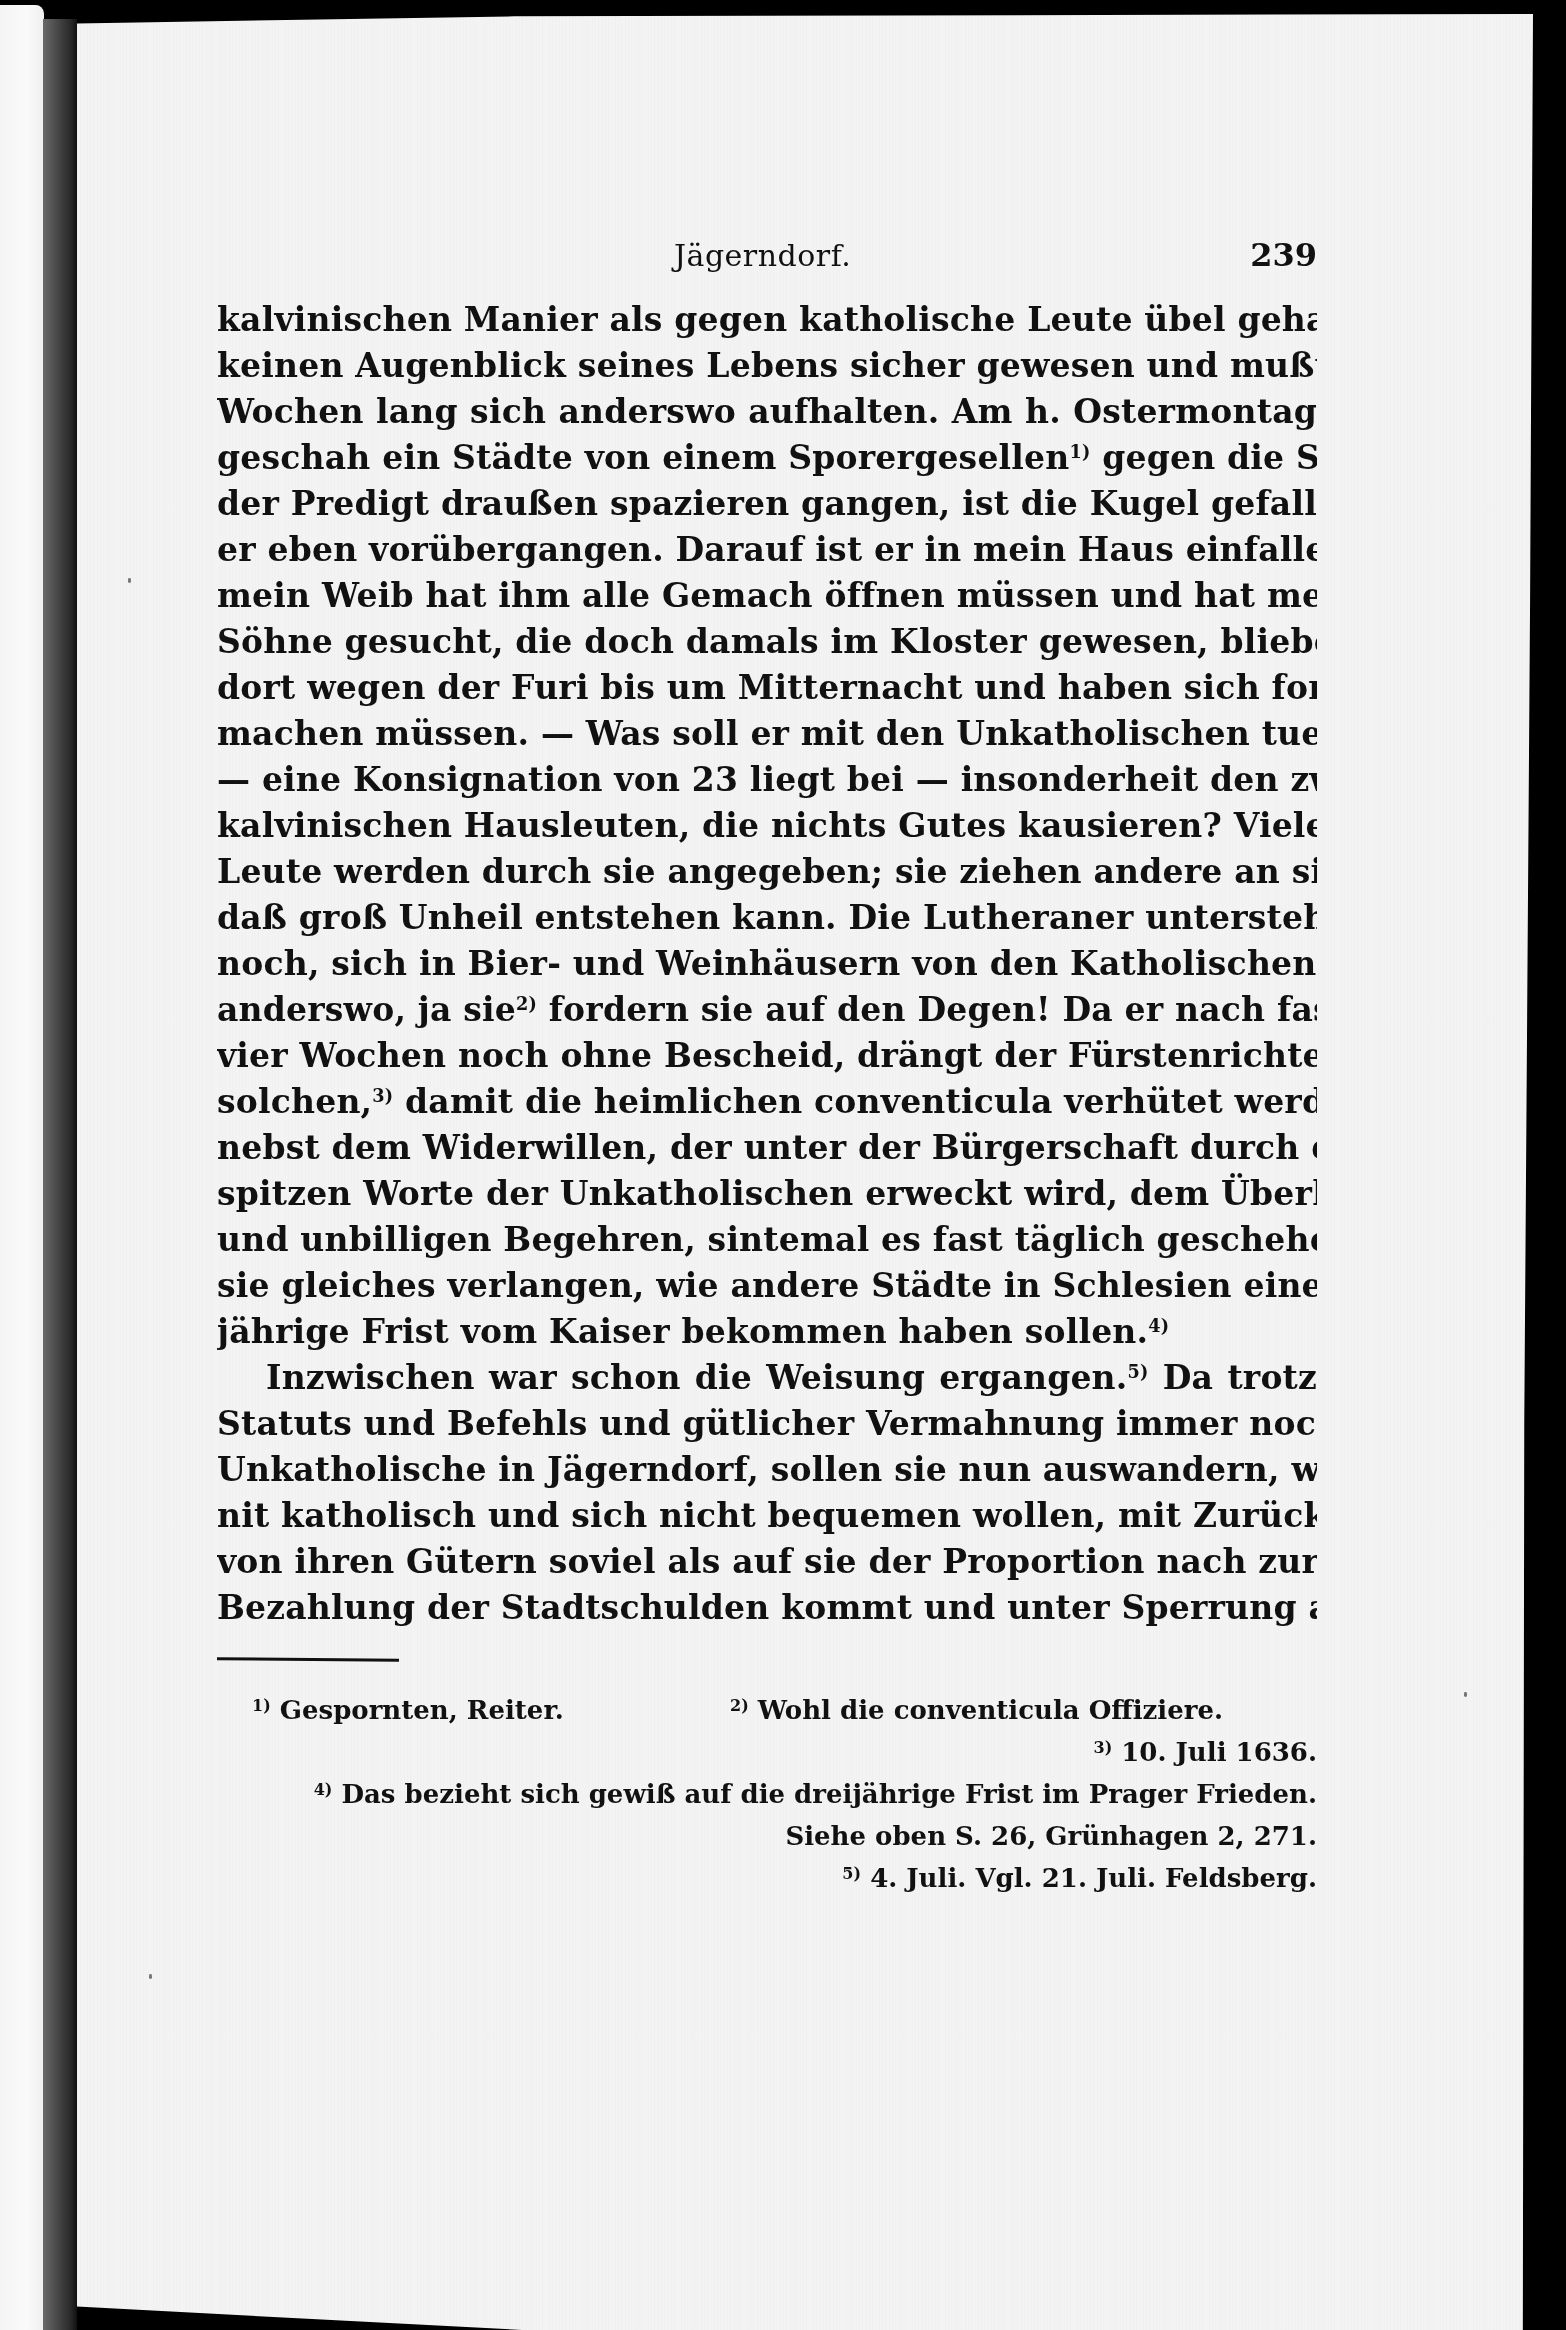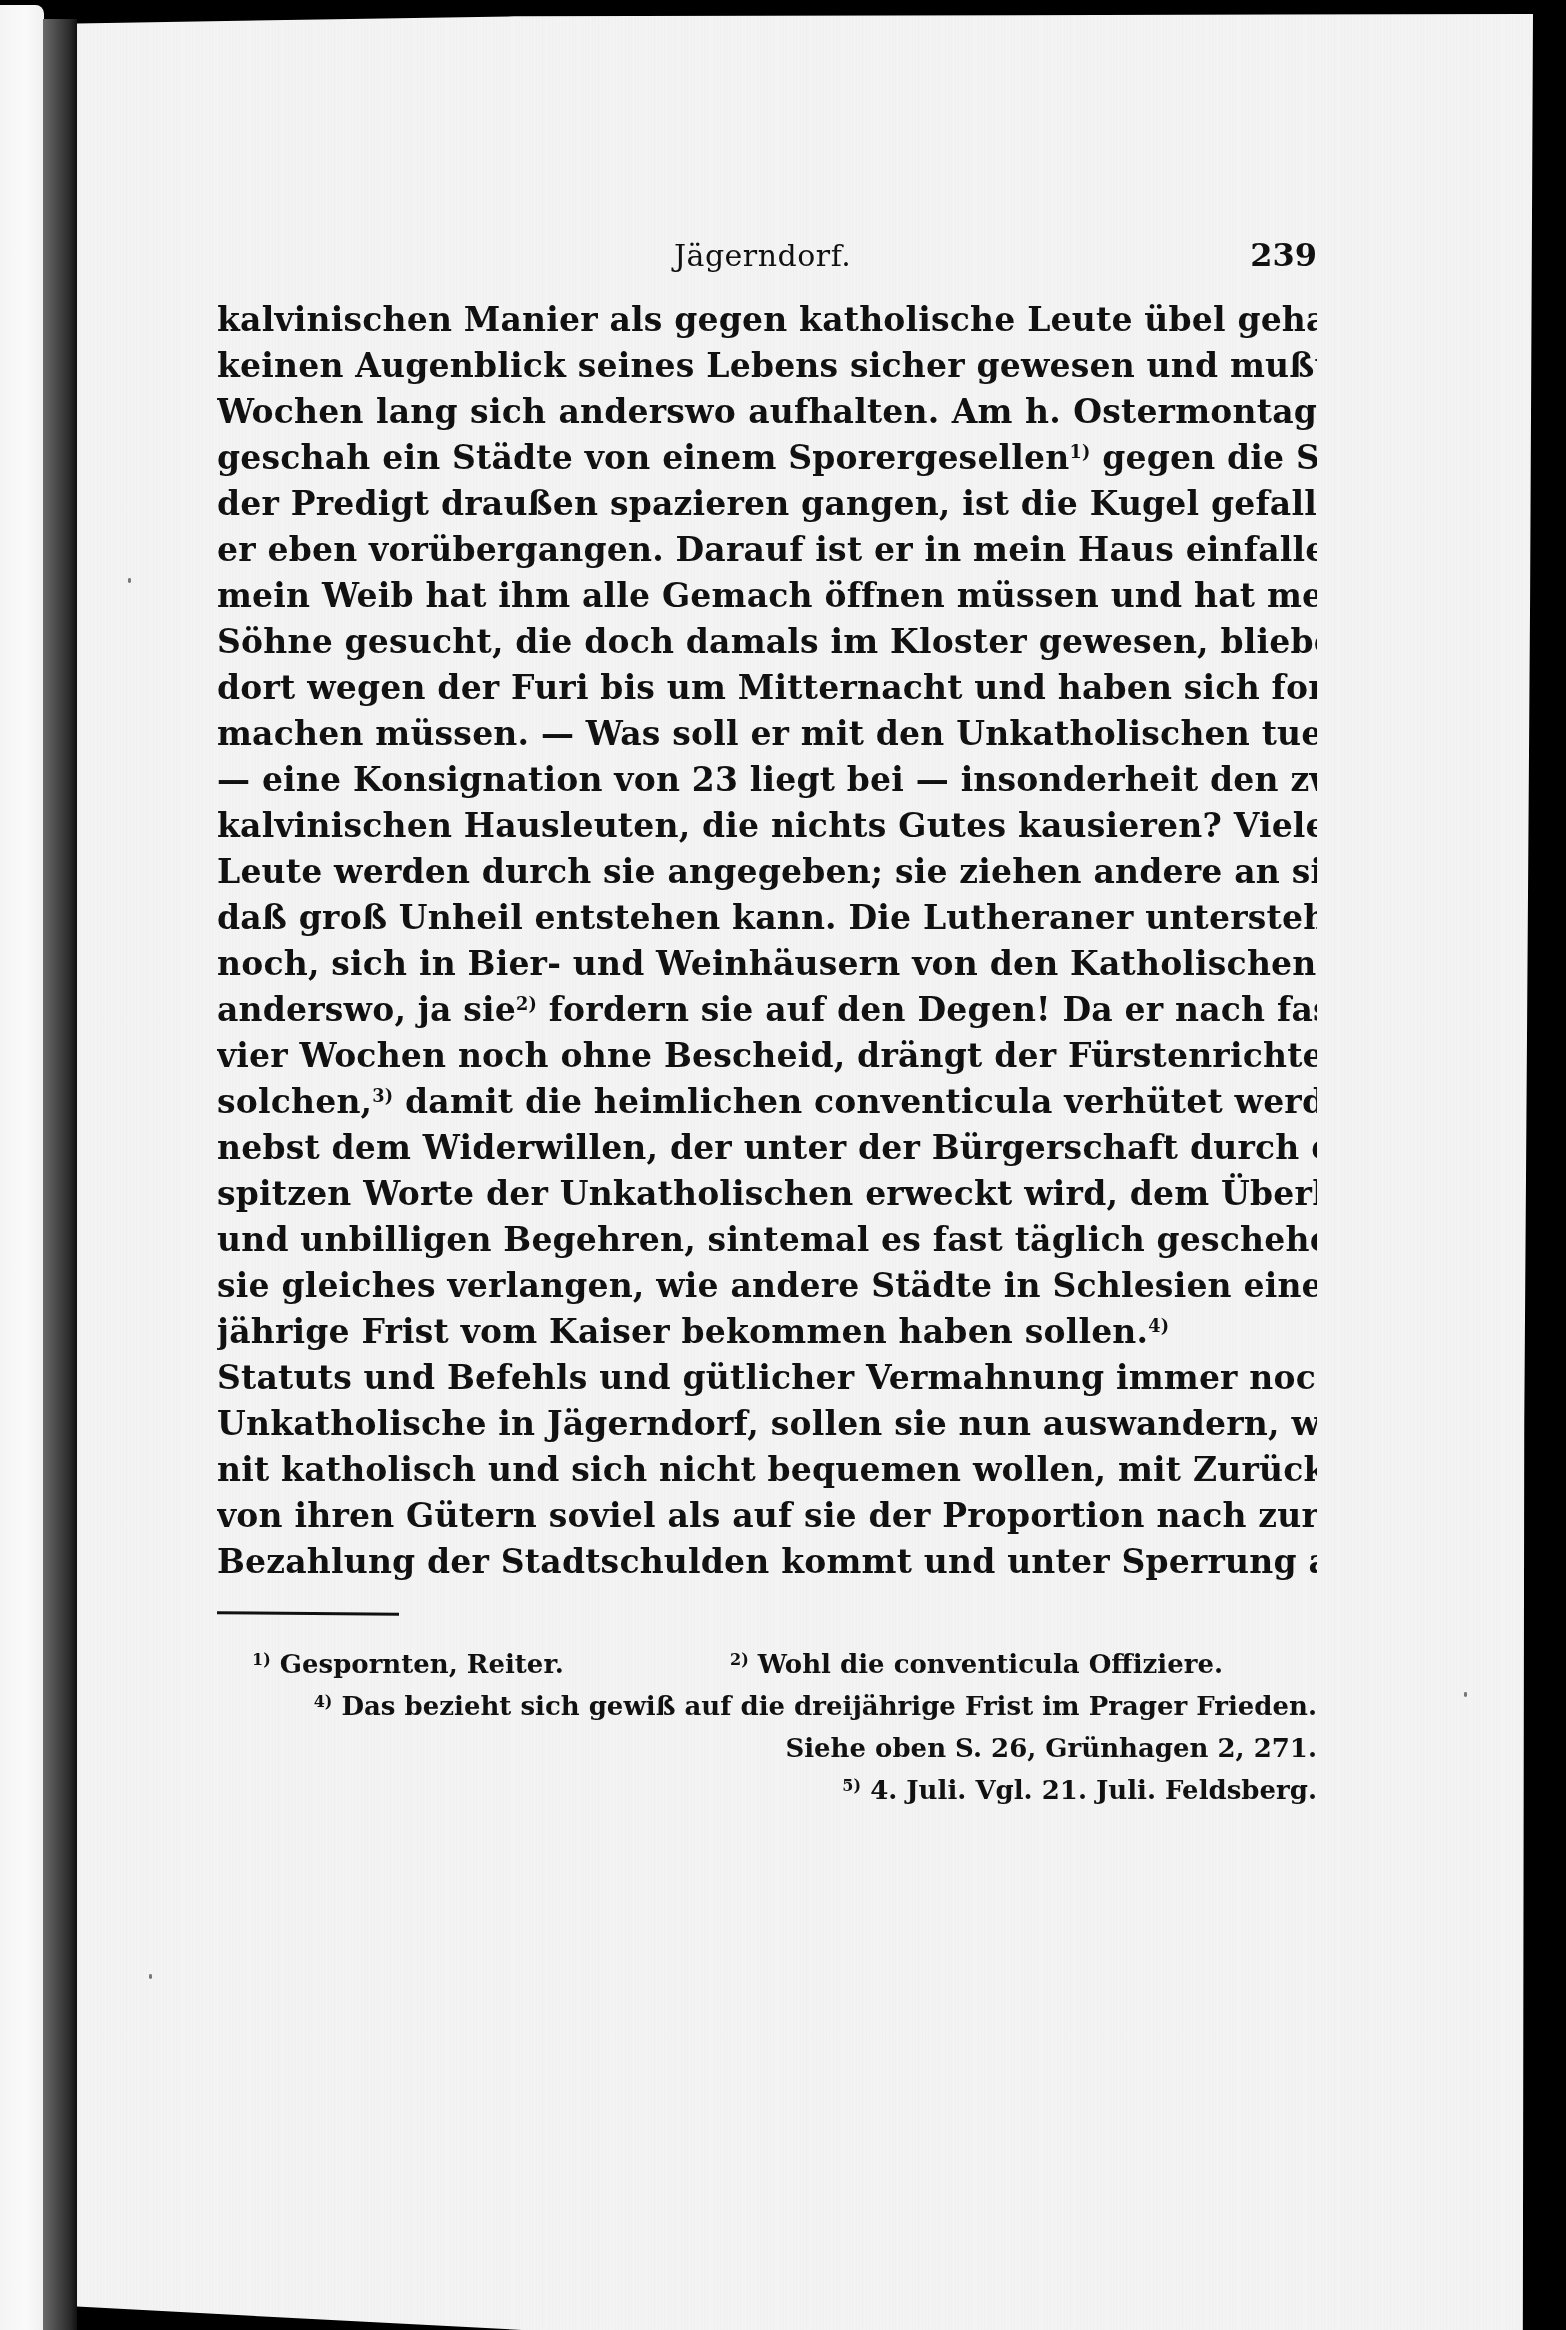--- a/index.html
+++ b/index.html
@@ -174,34 +174,36 @@
       <span class="body-line">daß groß Unheil entstehen kann.  Die Lutheraner unterstehen sich</span>
       <span class="body-line">noch, sich in Bier- und Weinhäusern von den Katholischen ab-</span>
       <span class="body-line"><span>anderswo, ja sie</span><sup class="fn">2)</sup><span> fordern sie auf den Degen!  Da er nach fast</span></span>
       <span class="body-line">vier Wochen noch ohne Bescheid, drängt der Fürstenrichter um</span>
       <span class="body-line"><span>solchen,</span><sup class="fn">3)</sup><span> damit die heimlichen conventicula verhütet werden</span></span>
       <span class="body-line">nebst dem Widerwillen, der unter der Bürgerschaft durch die</span>
       <span class="body-line">spitzen Worte der Unkatholischen erweckt wird, dem Überlaufen</span>
       <span class="body-line">und unbilligen Begehren, sintemal es fast täglich geschehe, daß</span>
       <span class="body-line">sie gleiches verlangen, wie andere Städte in Schlesien eine fünf-</span>
       <span class="body-line last"><span>jährige Frist vom Kaiser bekommen haben sollen.</span><sup class="fn">4)</sup><span></span></span>
+      <span class="body-line indent"><span>Inzwischen war schon die Weisung ergangen.</span><sup class="fn">5)</sup><span>  Da trotz</span></span>
       <span class="body-line">Statuts und Befehls und gütlicher Vermahnung immer noch</span>
       <span class="body-line">Unkatholische in Jägerndorf, sollen sie nun auswandern, wenn sie</span>
       <span class="body-line">nit katholisch und sich nicht bequemen wollen, mit Zurückhaltung</span>
       <span class="body-line">von ihren Gütern soviel als auf sie der Proportion nach zur</span>
       <span class="body-line">Bezahlung der Stadtschulden kommt und unter Sperrung alles</span>
     </div>
 
     <div class="footnote-rule"></div>
 
     <div class="footnotes">
       <div class="fn-row">
         <span class="fn-line indent" style="position:absolute;left:0;"><span class="fn-mark">1)</span> <span>Gespornten, Reiter.</span></span>
         <span class="fn-col-right"><span class="fn-mark">2)</span> <span>Wohl die conventicula Offiziere.</span></span>
       </div>
+      <span class="fn-line indent"><span class="fn-mark">3)</span> <span>10. Juli 1636.</span></span>
       <span class="fn-line indent"><span class="fn-mark">4)</span> <span>Das bezieht sich gewiß auf die dreijährige Frist im Prager Frieden.</span></span>
       <span class="fn-line"><span>Siehe oben S. 26, Grünhagen 2, 271.</span></span>
       <span class="fn-line indent"><span class="fn-mark">5)</span> <span>4. Juli.  Vgl. 21. Juli.  Feldsberg.</span></span>
     </div>
 
   </div>
 
   <div class="speck" style="left: 51px; top: 564px;"></div>
   <div class="speck" style="left: 1387px; top: 1678px;"></div>
   <div class="speck" style="left: 72px; top: 1960px;"></div>

